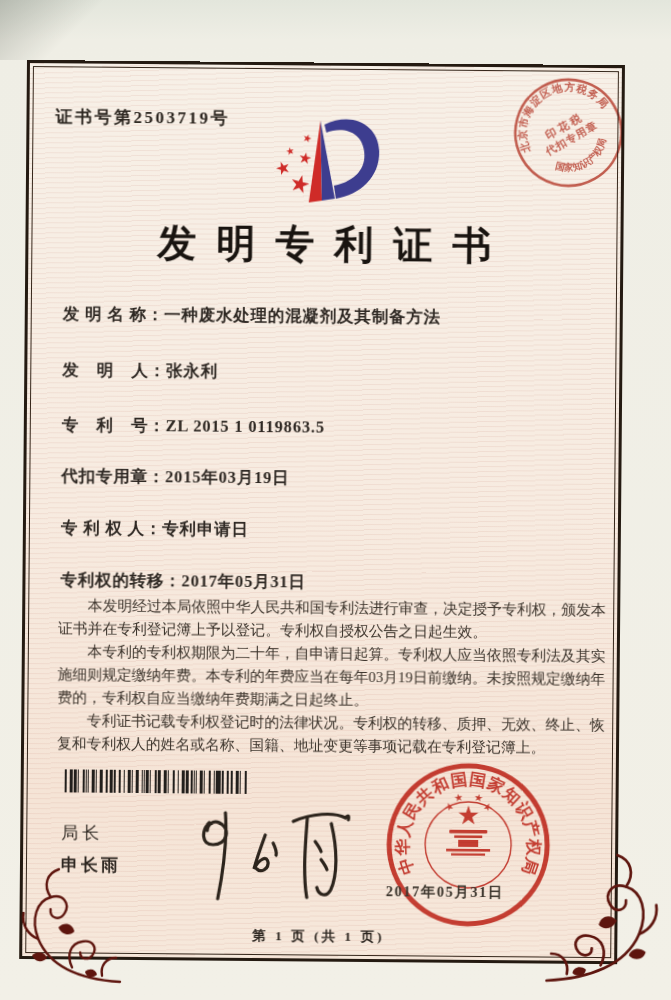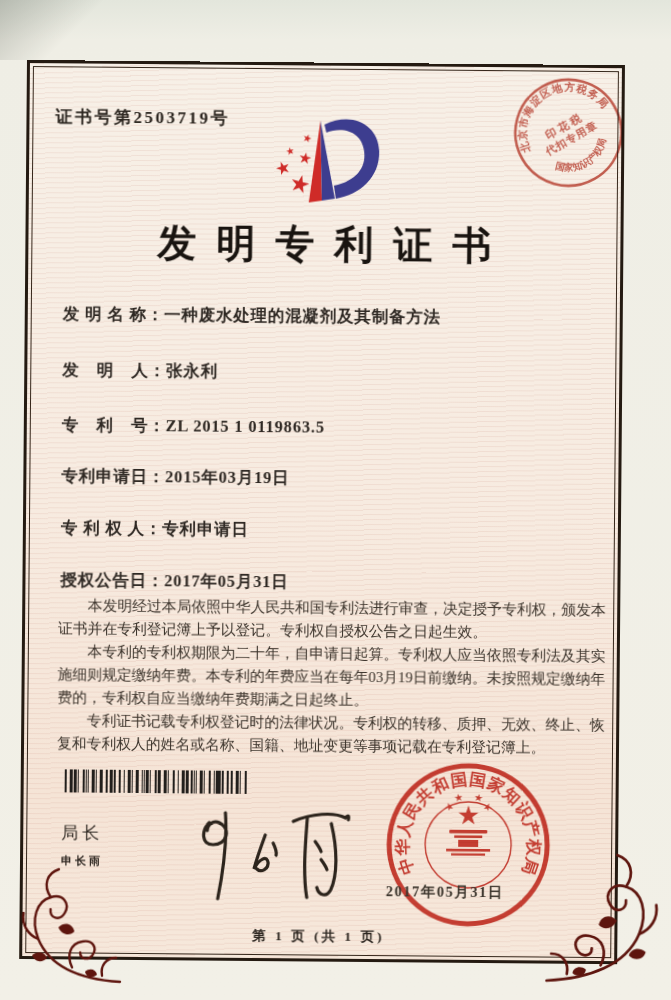--- a/index.html
+++ b/index.html
@@ -27,21 +27,21 @@
   .f-row{position:absolute;left:35px;font-size:16.5px;font-weight:600;letter-spacing:.8px;color:#2e2823;white-space:nowrap;}
   .r1{top:240px}.r2{top:296px}.r3{top:351px}.r4{top:402px}.r5{top:454px}.r6{top:506px}
   .paras{position:absolute;left:33px;top:531px;width:549px;font-size:14.8px;line-height:1.55;color:#3b332b;}
   .paras p{margin:0;text-indent:2em;font-weight:500;}
   .barcode{position:absolute;left:41px;top:706px;width:183px;height:23px;
     background:
      repeating-linear-gradient(90deg,#221f1c 0 2px,transparent 2px 5px,#221f1c 5px 6px,transparent 6px 9px,#221f1c 9px 12px,transparent 12px 13px,#221f1c 13px 14px,transparent 14px 18px),
      repeating-linear-gradient(90deg,transparent 0 6px,#221f1c 6px 8px,transparent 8px 13px,#221f1c 13px 14px,transparent 14px 21px,#221f1c 21px 22px,transparent 22px 29px);
   }
   .officer-title{position:absolute;left:38px;top:758px;font-size:17px;font-weight:400;letter-spacing:4px;}
-  .officer-name{position:absolute;left:38px;top:790px;font-size:11px;font-weight:600;letter-spacing:3px;}
+  .officer-name{position:absolute;left:38px;top:790px;font-size:17px;font-weight:600;letter-spacing:3px;}
   .signature{position:absolute;left:138px;top:736px;width:210px;height:105px;}
   .seal{position:absolute;left:360px;top:693px;width:170px;height:170px;opacity:.93;mix-blend-mode:multiply;}
   .seal-date{position:absolute;left:363px;top:816px;width:180px;font-size:14.5px;letter-spacing:1.5px;color:#3c352c;font-weight:600;z-index:5;}
   .tax-stamp{position:absolute;left:479px;top:5px;width:120px;height:120px;opacity:.85;mix-blend-mode:multiply;}
   .footer{position:absolute;left:0;top:862px;width:100%;text-align:center;font-size:13.5px;letter-spacing:3px;color:#2c2620;font-weight:600;}
   .flourish-bl{position:absolute;left:-10px;top:800px;width:112px;height:124px;}
   .flourish-br{position:absolute;left:520px;top:780px;width:126px;height:140px;}
   svg text{font-family:"Liberation Serif","DejaVu Serif",serif;}
   .defs-holder{position:absolute;width:0;height:0;overflow:hidden;}
 </style>
@@ -98,23 +98,23 @@
         <textPath href="#arcB" startOffset="50%">国家知识产权局</textPath>
       </text>
     </g>
   </svg>
 
   <div class="title">发明专利证书</div>
 
   <div class="f-row r1"><span>发 明 名 称：</span><span>一种废水处理的混凝剂及其制备方法</span></div>
   <div class="f-row r2"><span>发　明　人：</span><span>张永利</span></div>
   <div class="f-row r3"><span>专　利　号：</span><span>ZL 2015 1 0119863.5</span></div>
-  <div class="f-row r4"><span>专利申请日：</span><span>2015年03月19日</span></div>
+  <div class="f-row r4"><span>代扣专用章：</span><span>2015年03月19日</span></div>
   <div class="f-row r5"><span>专 利 权 人：</span><span>专利申请日</span></div>
-  <div class="f-row r6"><span>授权公告日：</span><span>2017年05月31日</span></div>
+  <div class="f-row r6"><span>专利权的转移：</span><span>2017年05月31日</span></div>
 
   <div class="paras">
     <p>本发明经过本局依照中华人民共和国专利法进行审查，决定授予专利权，颁发本证书并在专利登记簿上予以登记。专利权自授权公告之日起生效。</p>
     <p>本专利的专利权期限为二十年，自申请日起算。专利权人应当依照专利法及其实施细则规定缴纳年费。本专利的年费应当在每年03月19日前缴纳。未按照规定缴纳年费的，专利权自应当缴纳年费期满之日起终止。</p>
     <p>专利证书记载专利权登记时的法律状况。专利权的转移、质押、无效、终止、恢复和专利权人的姓名或名称、国籍、地址变更等事项记载在专利登记簿上。</p>
   </div>
 
   <div class="barcode"></div>
 
   <div class="officer-title">局长</div>

